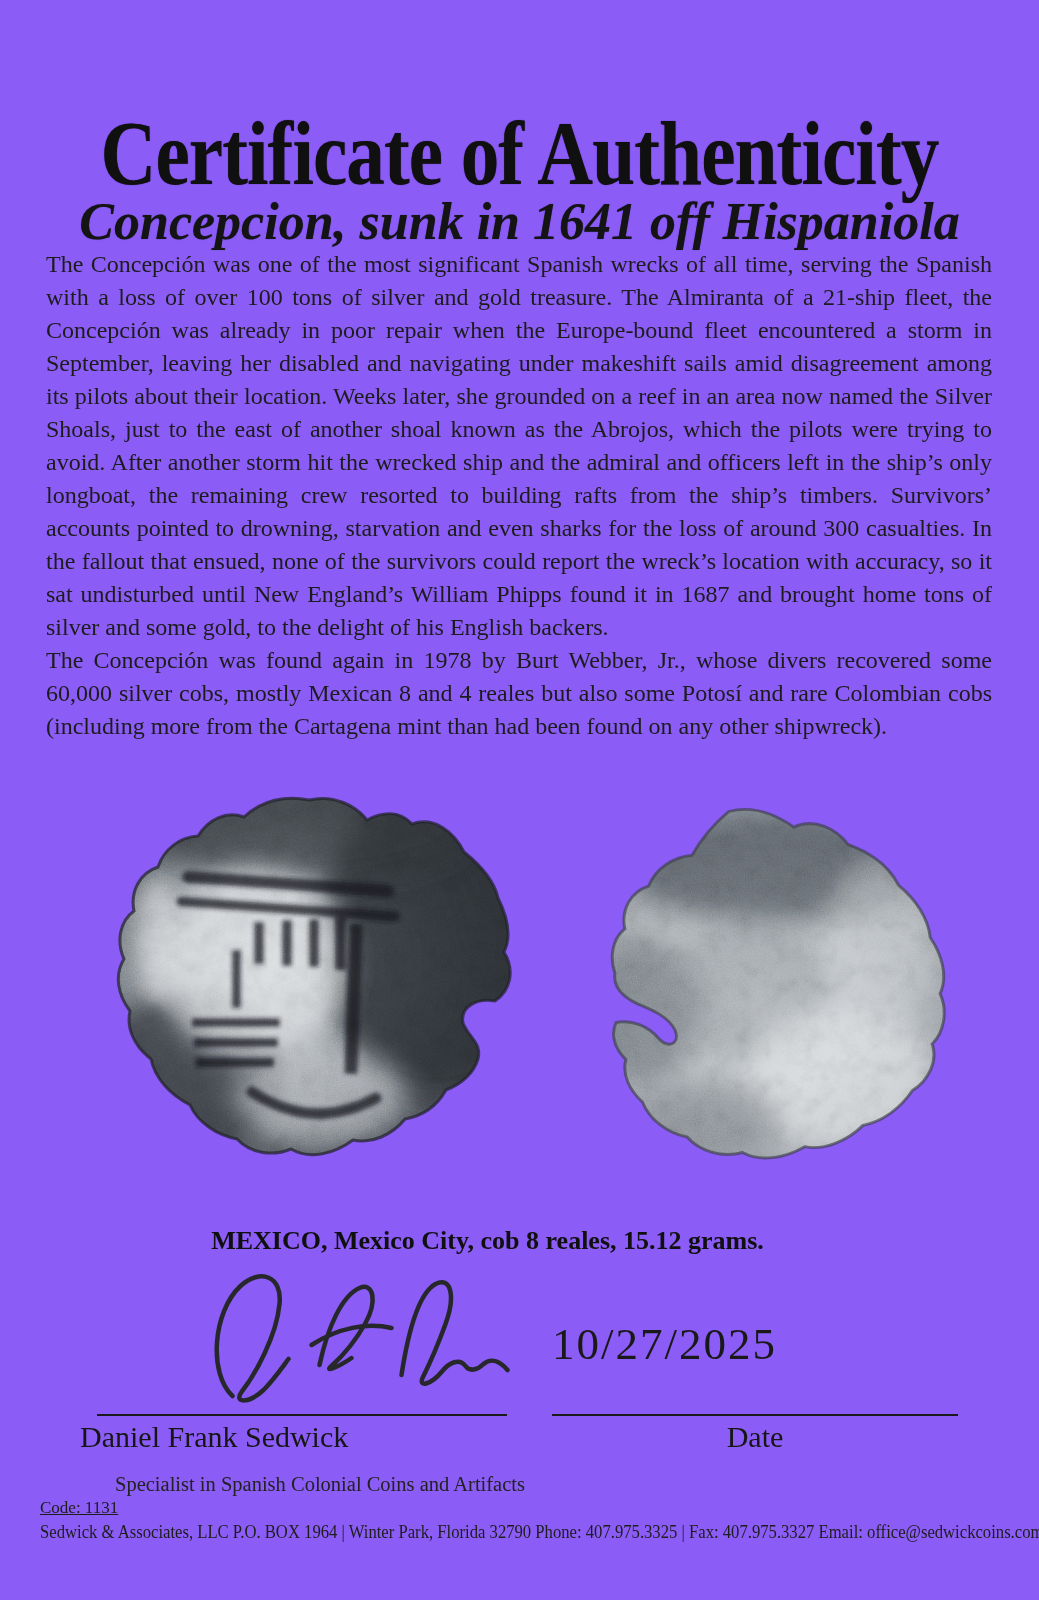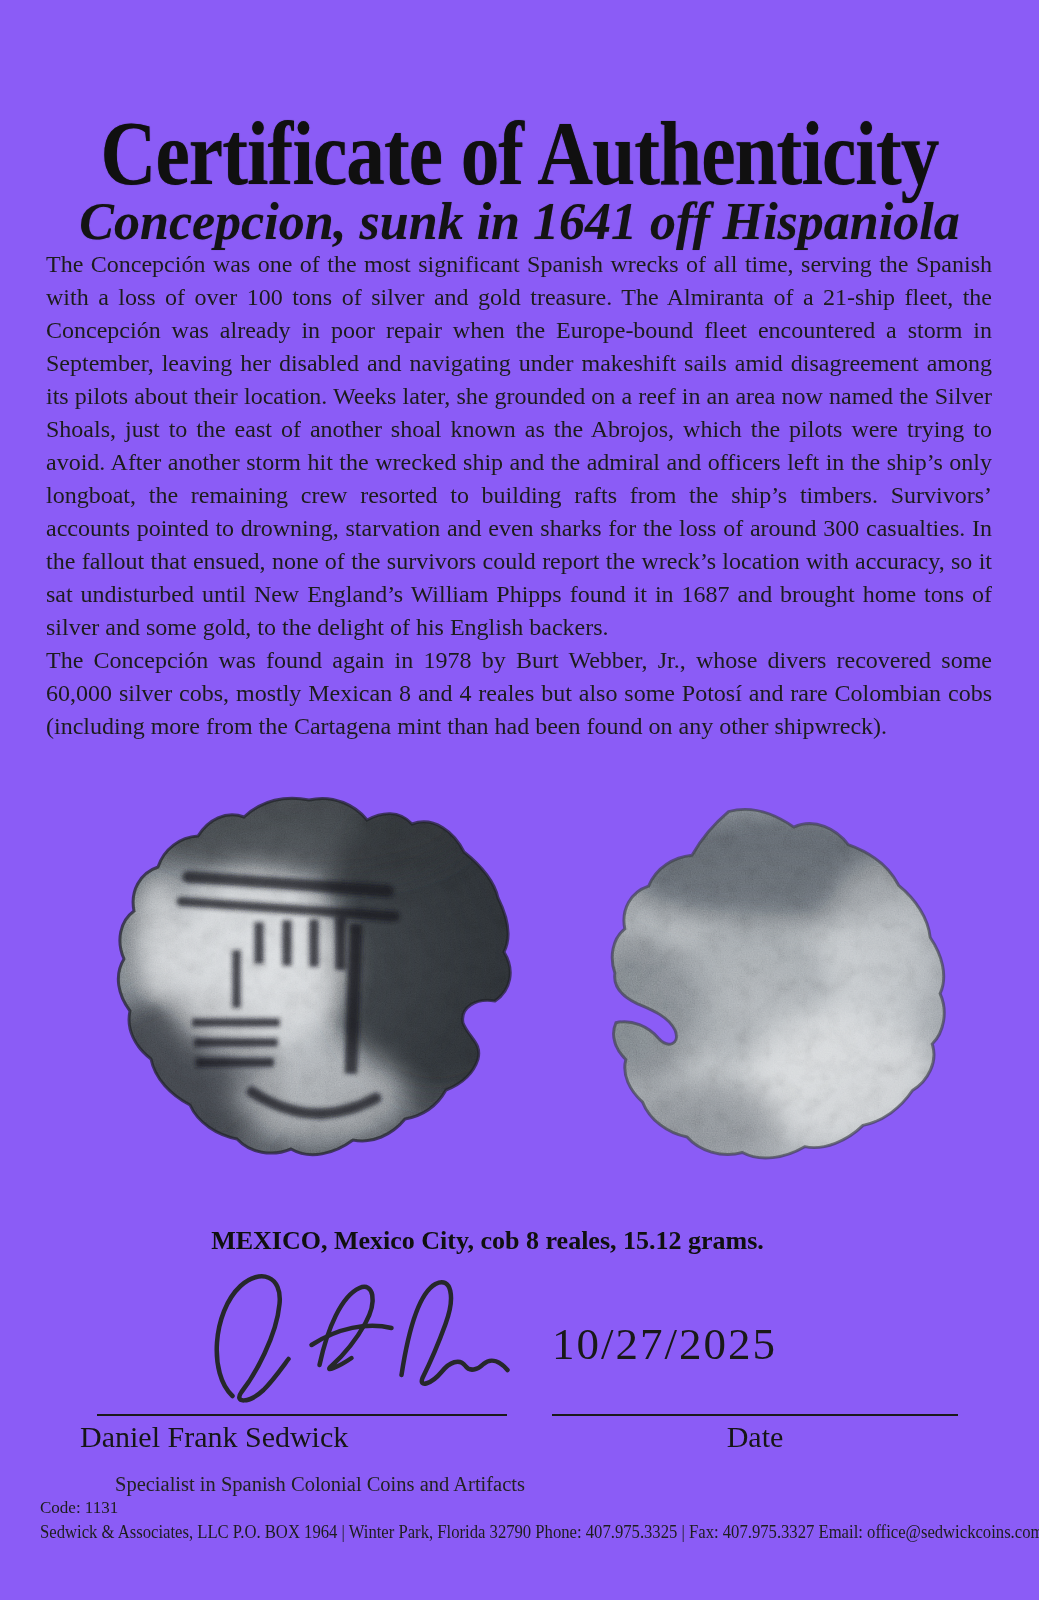--- a/index.html
+++ b/index.html
@@ -45,21 +45,21 @@
     font-size:20.5px;color:#222222;margin-top:16px;
   }
   .date-value{
     position:absolute;left:552px;top:1318px;width:406px;
     font-size:45px;letter-spacing:2px;color:#191919;
   }
   .date-label{
     position:absolute;left:552px;top:1420px;width:406px;text-align:center;
     font-size:30px;color:#161616;
   }
-  .footer-code{position:absolute;left:40px;top:1498px;font-size:17px;color:#1d1d1d;}
+  .footer-code{position:absolute;left:40px;top:1498px;font-size:17px;color:#1d1d1d;text-decoration:underline;}
   .footer-contact{
     position:absolute;left:40px;top:1522px;font-size:18.5px;color:#1d1d1d;
     white-space:nowrap;transform:scaleX(0.9);transform-origin:left center;
   }
 </style>
 </head>
 <body>
 
 <div class="page">
 

